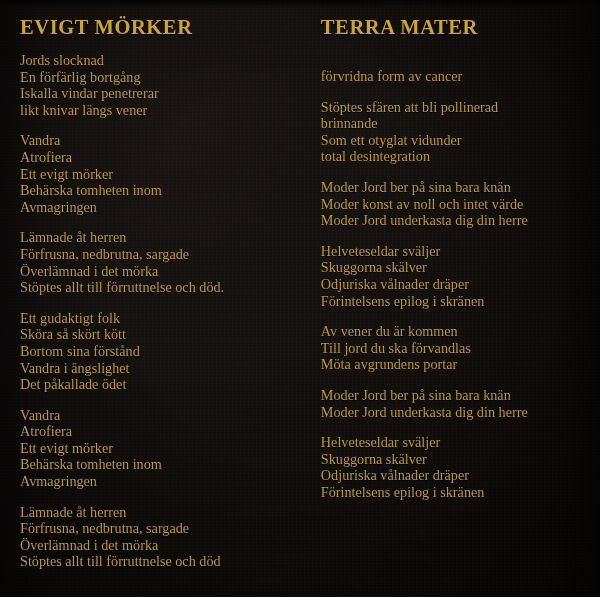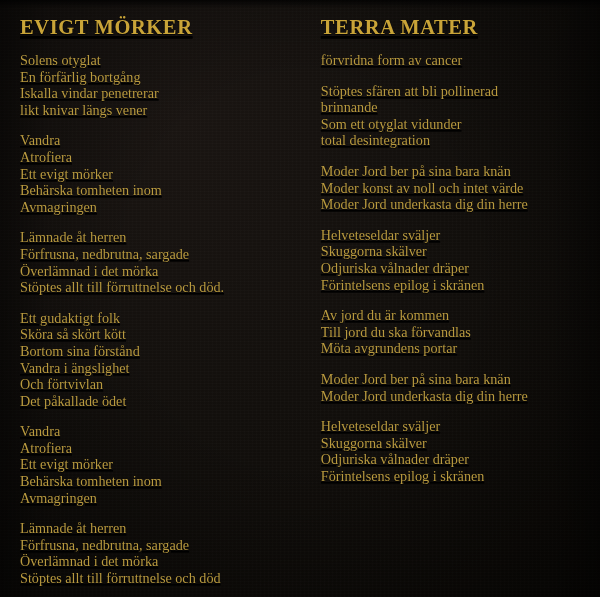--- a/index.html
+++ b/index.html
@@ -14,21 +14,20 @@
     font-family: "Liberation Serif", "DejaVu Serif", serif;
   }
   #booklet {
     position: relative;
     width: 600px;
     height: 597px;
     background:
       radial-gradient(ellipse at 30% 20%, #1a1512 0%, #120f0c 45%, #0a0805 100%);
     box-sizing: border-box;
     overflow: hidden;
-    text-decoration: underline;
   }
   
   #booklet::before {
     content: "";
     position: absolute;
     inset: 0;
     background:
       repeating-linear-gradient(0deg, rgba(255,255,255,0.012) 0px, rgba(255,255,255,0.012) 1px, rgba(0,0,0,0) 1px, rgba(0,0,0,0) 3px),
       repeating-linear-gradient(90deg, rgba(255,255,255,0.010) 0px, rgba(255,255,255,0.010) 1px, rgba(0,0,0,0) 1px, rgba(0,0,0,0) 4px);
     pointer-events: none;
@@ -72,21 +71,21 @@
   .song-title {
     color: #c9a438;
     font-size: 20.5px;
     font-weight: bold;
     letter-spacing: 0.6px;
     margin: 0 0 13px 0;
     text-shadow: 0 1px 1px rgba(0,0,0,0.8);
     font-family: "Liberation Serif", "DejaVu Serif", serif;
   }
   .col-right .song-title {
-    margin-bottom: 13px;
+    margin-bottom: 29px;
   }
   .stanza {
     margin: 0 0 14px 0;
     padding: 0;
     list-style: none;
   }
   .stanza.last { margin-bottom: 0; }
   .line {
     color: #b99a3f;
     font-size: 14.2px;
@@ -99,21 +98,21 @@
 <body>
 
 <div id="booklet">
   <div class="top-edge"></div>
   <div class="columns">
 
     <div class="column col-left">
       <h1 class="song-title">EVIGT MÖRKER</h1>
 
       <div class="stanza">
-        <div class="line">Solens otyglat</div>
+        <div class="line">Jords slocknad</div>
         <div class="line">En förfärlig bortgång</div>
         <div class="line">Iskalla vindar penetrerar</div>
         <div class="line">likt knivar längs vener</div>
       </div>
 
       <div class="stanza">
         <div class="line">Vandra</div>
         <div class="line">Atrofiera</div>
         <div class="line">Ett evigt mörker</div>
         <div class="line">Behärska tomheten inom</div>
@@ -125,21 +124,20 @@
         <div class="line">Förfrusna, nedbrutna, sargade</div>
         <div class="line">Överlämnad i det mörka</div>
         <div class="line">Stöptes allt till förruttnelse och död.</div>
       </div>
 
       <div class="stanza">
         <div class="line">Ett gudaktigt folk</div>
         <div class="line">Sköra så skört kött</div>
         <div class="line">Bortom sina förstånd</div>
         <div class="line">Vandra i ängslighet</div>
-        <div class="line">Och förtvivlan</div>
         <div class="line">Det påkallade ödet</div>
       </div>
 
       <div class="stanza">
         <div class="line">Vandra</div>
         <div class="line">Atrofiera</div>
         <div class="line">Ett evigt mörker</div>
         <div class="line">Behärska tomheten inom</div>
         <div class="line">Avmagringen</div>
       </div>
@@ -173,21 +171,21 @@
       </div>
 
       <div class="stanza">
         <div class="line">Helveteseldar sväljer</div>
         <div class="line">Skuggorna skälver</div>
         <div class="line">Odjuriska vålnader dräper</div>
         <div class="line">Förintelsens epilog i skränen</div>
       </div>
 
       <div class="stanza">
-        <div class="line">Av jord du är kommen</div>
+        <div class="line">Av vener du är kommen</div>
         <div class="line">Till jord du ska förvandlas</div>
         <div class="line">Möta avgrundens portar</div>
       </div>
 
       <div class="stanza">
         <div class="line">Moder Jord ber på sina bara knän</div>
         <div class="line">Moder Jord underkasta dig din herre</div>
       </div>
 
       <div class="stanza last">

